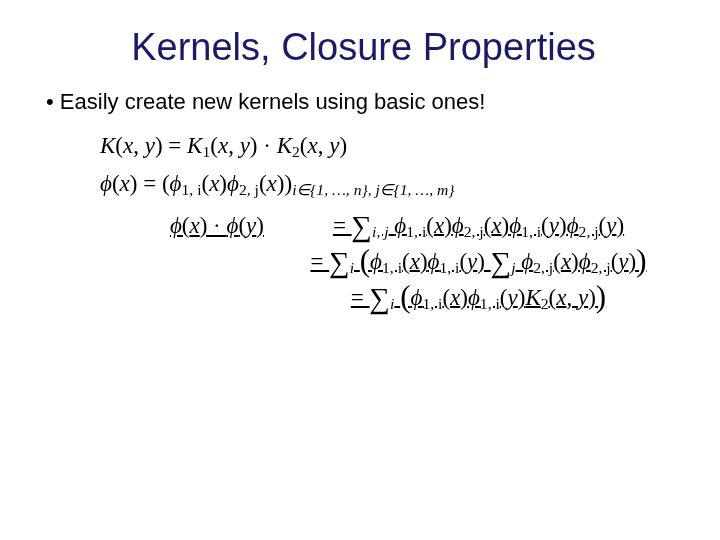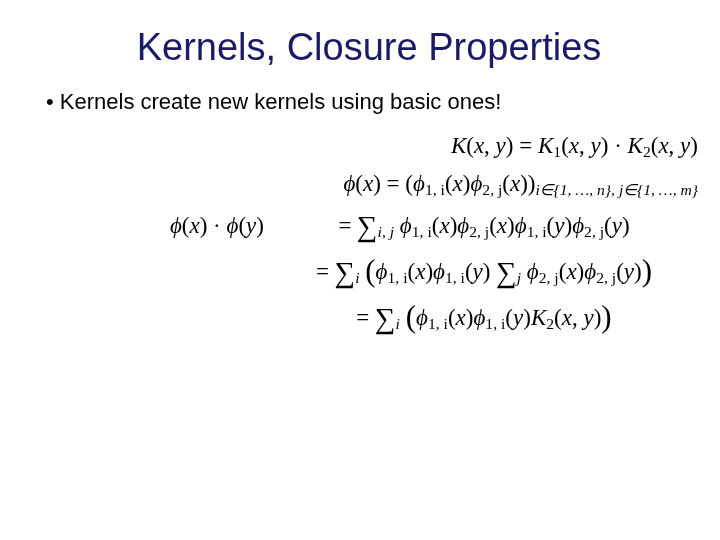--- a/index.html
+++ b/index.html
@@ -6,21 +6,21 @@
     margin: 0;
     padding: 0;
     width: 720px;
     height: 540px;
     background: #fff;
     font-family: Arial, Helvetica, sans-serif;
     color: #000;
     overflow: hidden;
   }
   .slide {
-    padding: 18px 22px 20px 40px;
+    padding: 18px 33px 20px 40px;
     box-sizing: border-box;
   }
   .title {
     font-size: 38px;
     color: #1a1a66;
     text-align: center;
     margin: 8px 0 20px 0;
     font-weight: normal;
   }
   .bullet {
@@ -32,27 +32,27 @@
   }
   .math-block {
     margin-left: 60px;
     font-family: 'Times New Roman', Times, serif;
     font-size: 23px;
     line-height: 1.15;
   }
   .math-line {
     margin: 10px 0;
     white-space: nowrap;
-    text-align: right;
   }
   .aligned {
     display: grid;
     grid-template-columns: 170px auto;
-    row-gap: 10px;
+    row-gap: 0;
     align-items: center;
+    text-decoration: underline;
   }
   .lhs {
     text-align: right;
     padding-right: 6px;
     font-style: italic;
   }
   .rhs {
     font-style: normal;
     text-align: center;
   }
@@ -76,21 +76,21 @@
   .paren {
     font-size: 1.35em;
     vertical-align: -0.08em;
   }
 </style>
 </head>
 <body>
 
 <div class="slide">
   <h1 class="title">Kernels, Closure Properties</h1>
-  <div class="bullet">Kernels create new kernels using basic ones!</div>
+  <div class="bullet">Easily create new kernels using basic ones!</div>
 
   <div class="math-block">
 
     <div class="math-line">
       <span class="it">K</span><span class="rm">(</span><span class="it">x</span><span class="rm">, </span><span class="it">y</span><span class="rm">) = </span><span class="it">K</span><span class="sub">1</span><span class="rm">(</span><span class="it">x</span><span class="rm">, </span><span class="it">y</span><span class="rm">) · </span><span class="it">K</span><span class="sub">2</span><span class="rm">(</span><span class="it">x</span><span class="rm">, </span><span class="it">y</span><span class="rm">)</span>
     </div>
 
     <div class="math-line">
       <span class="it">ϕ</span><span class="rm">(</span><span class="it">x</span><span class="rm">) = (</span><span class="it">ϕ</span><span class="sub">1, i</span><span class="rm">(</span><span class="it">x</span><span class="rm">)</span><span class="it">ϕ</span><span class="sub">2, j</span><span class="rm">(</span><span class="it">x</span><span class="rm">))</span><span class="subi">i∈{1, …, n}, j∈{1, …, m}</span>
     </div>

